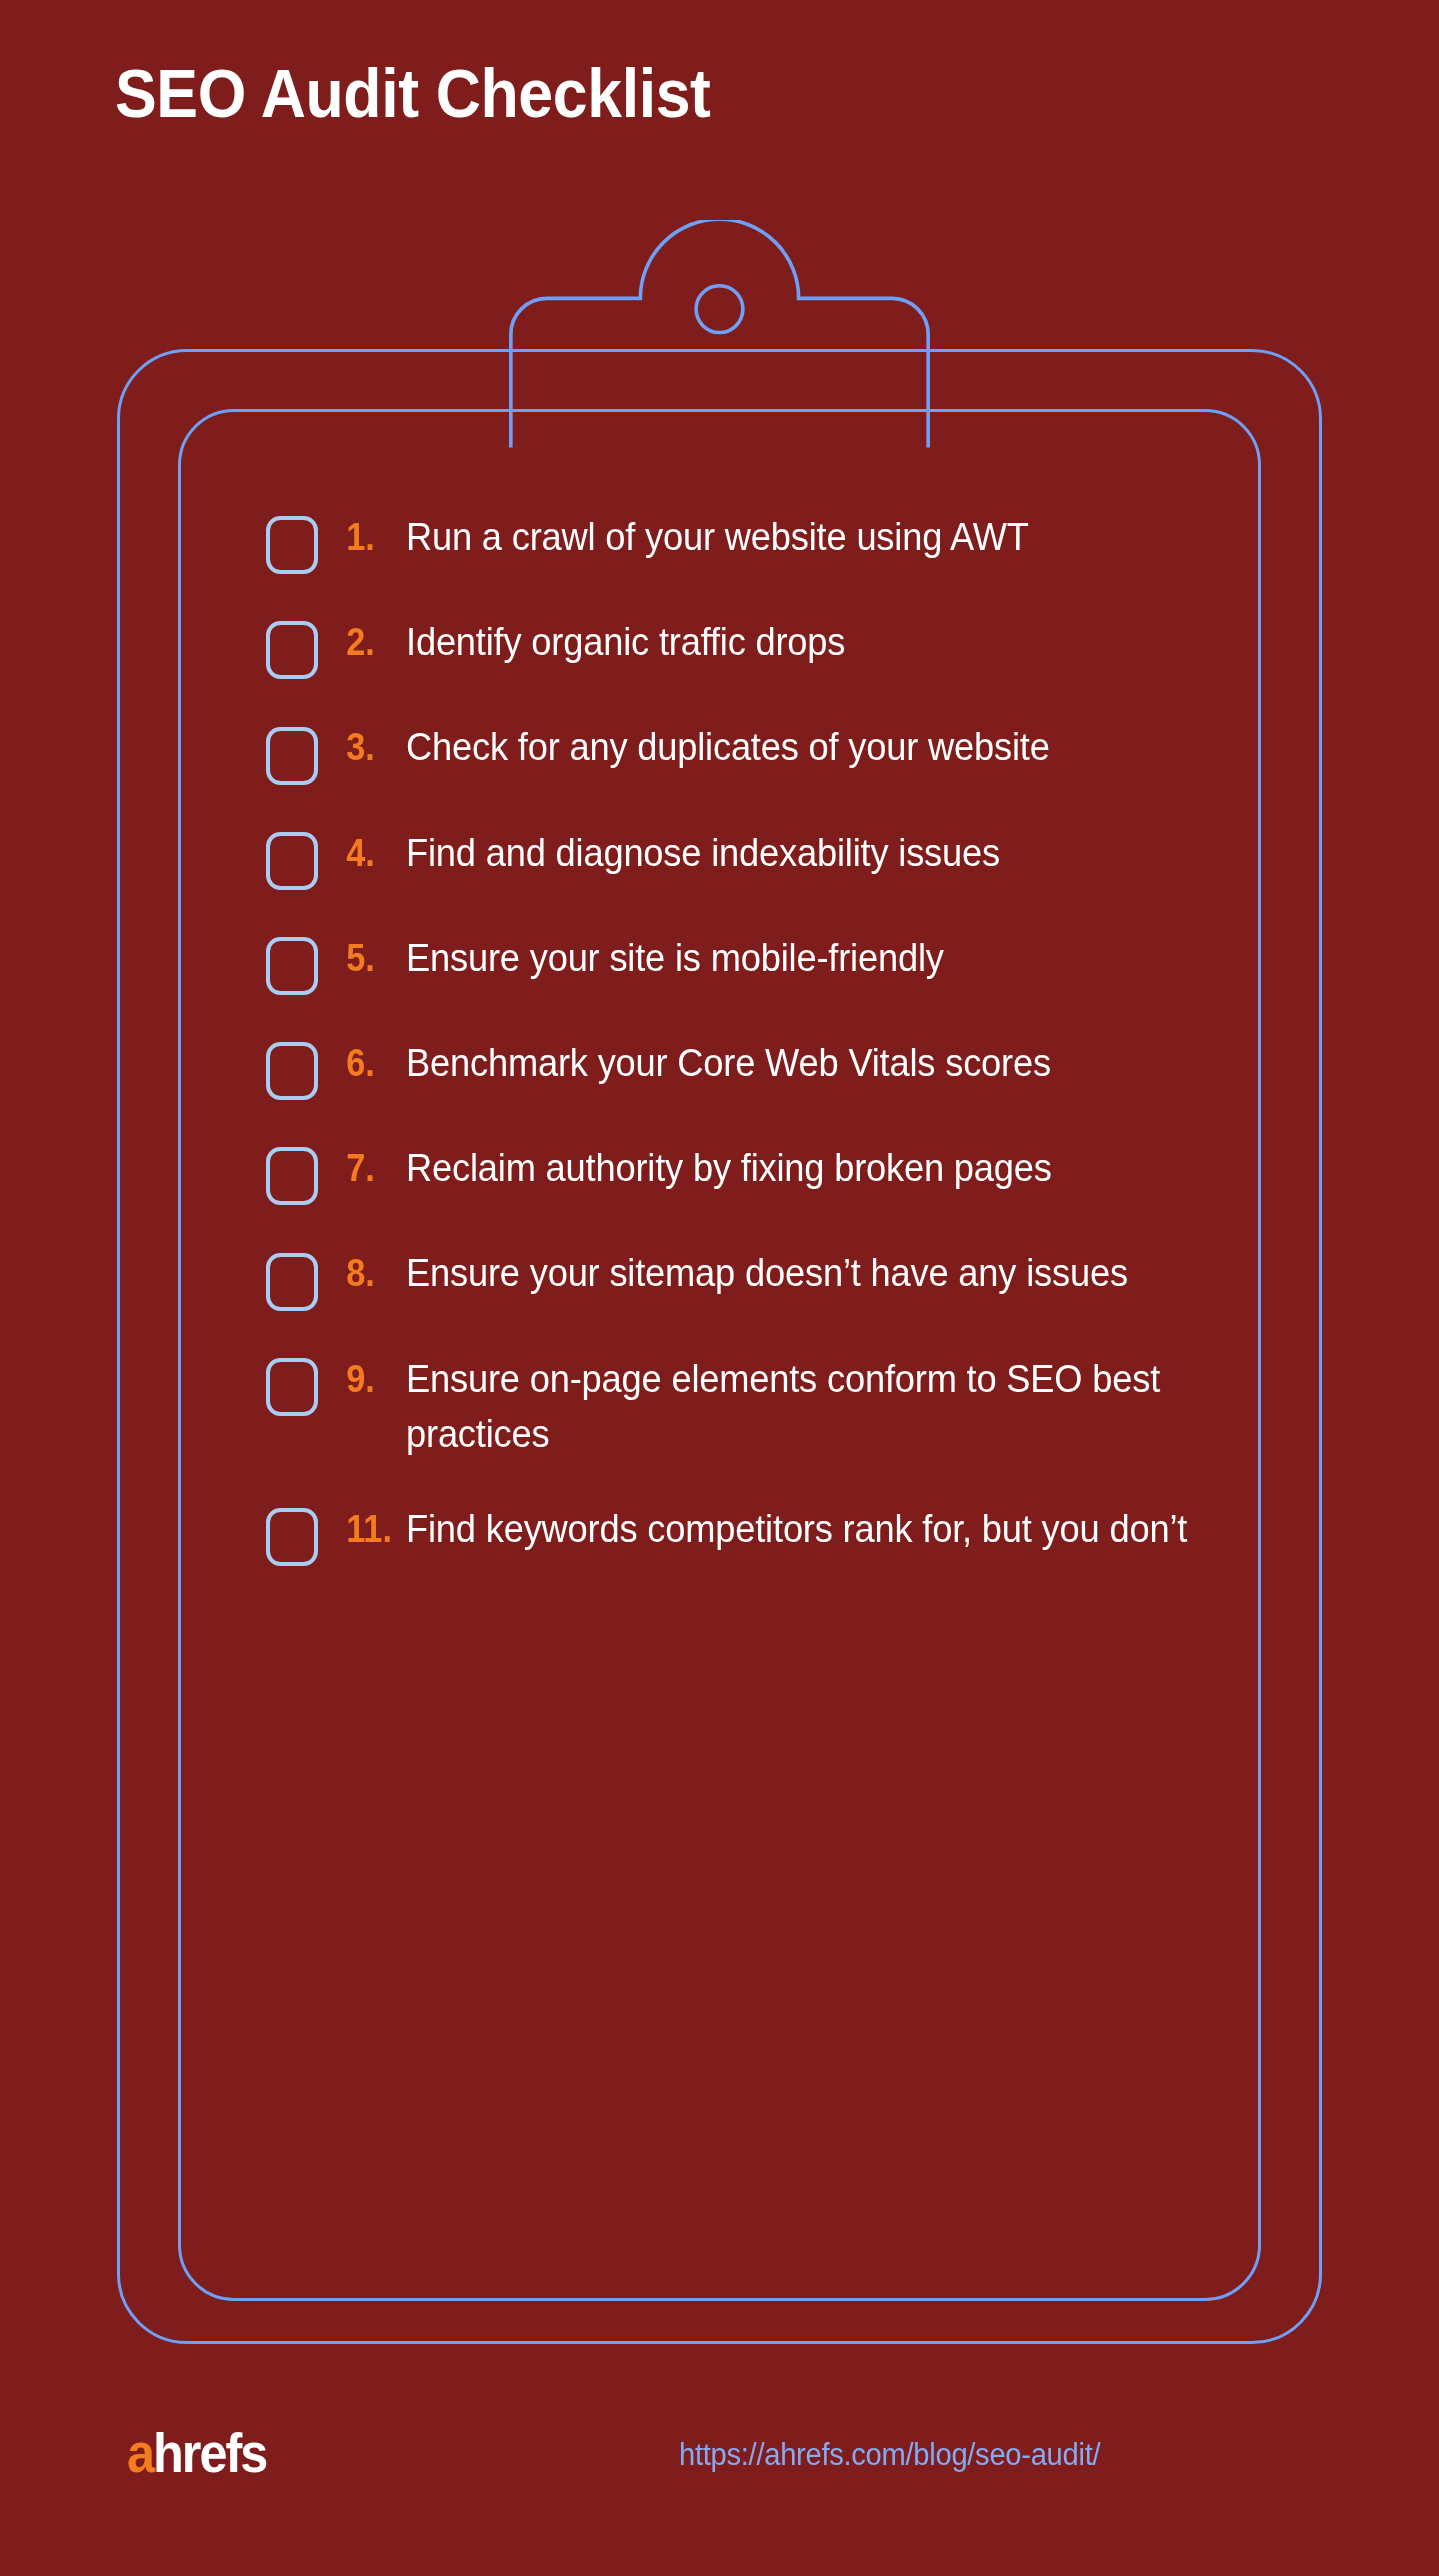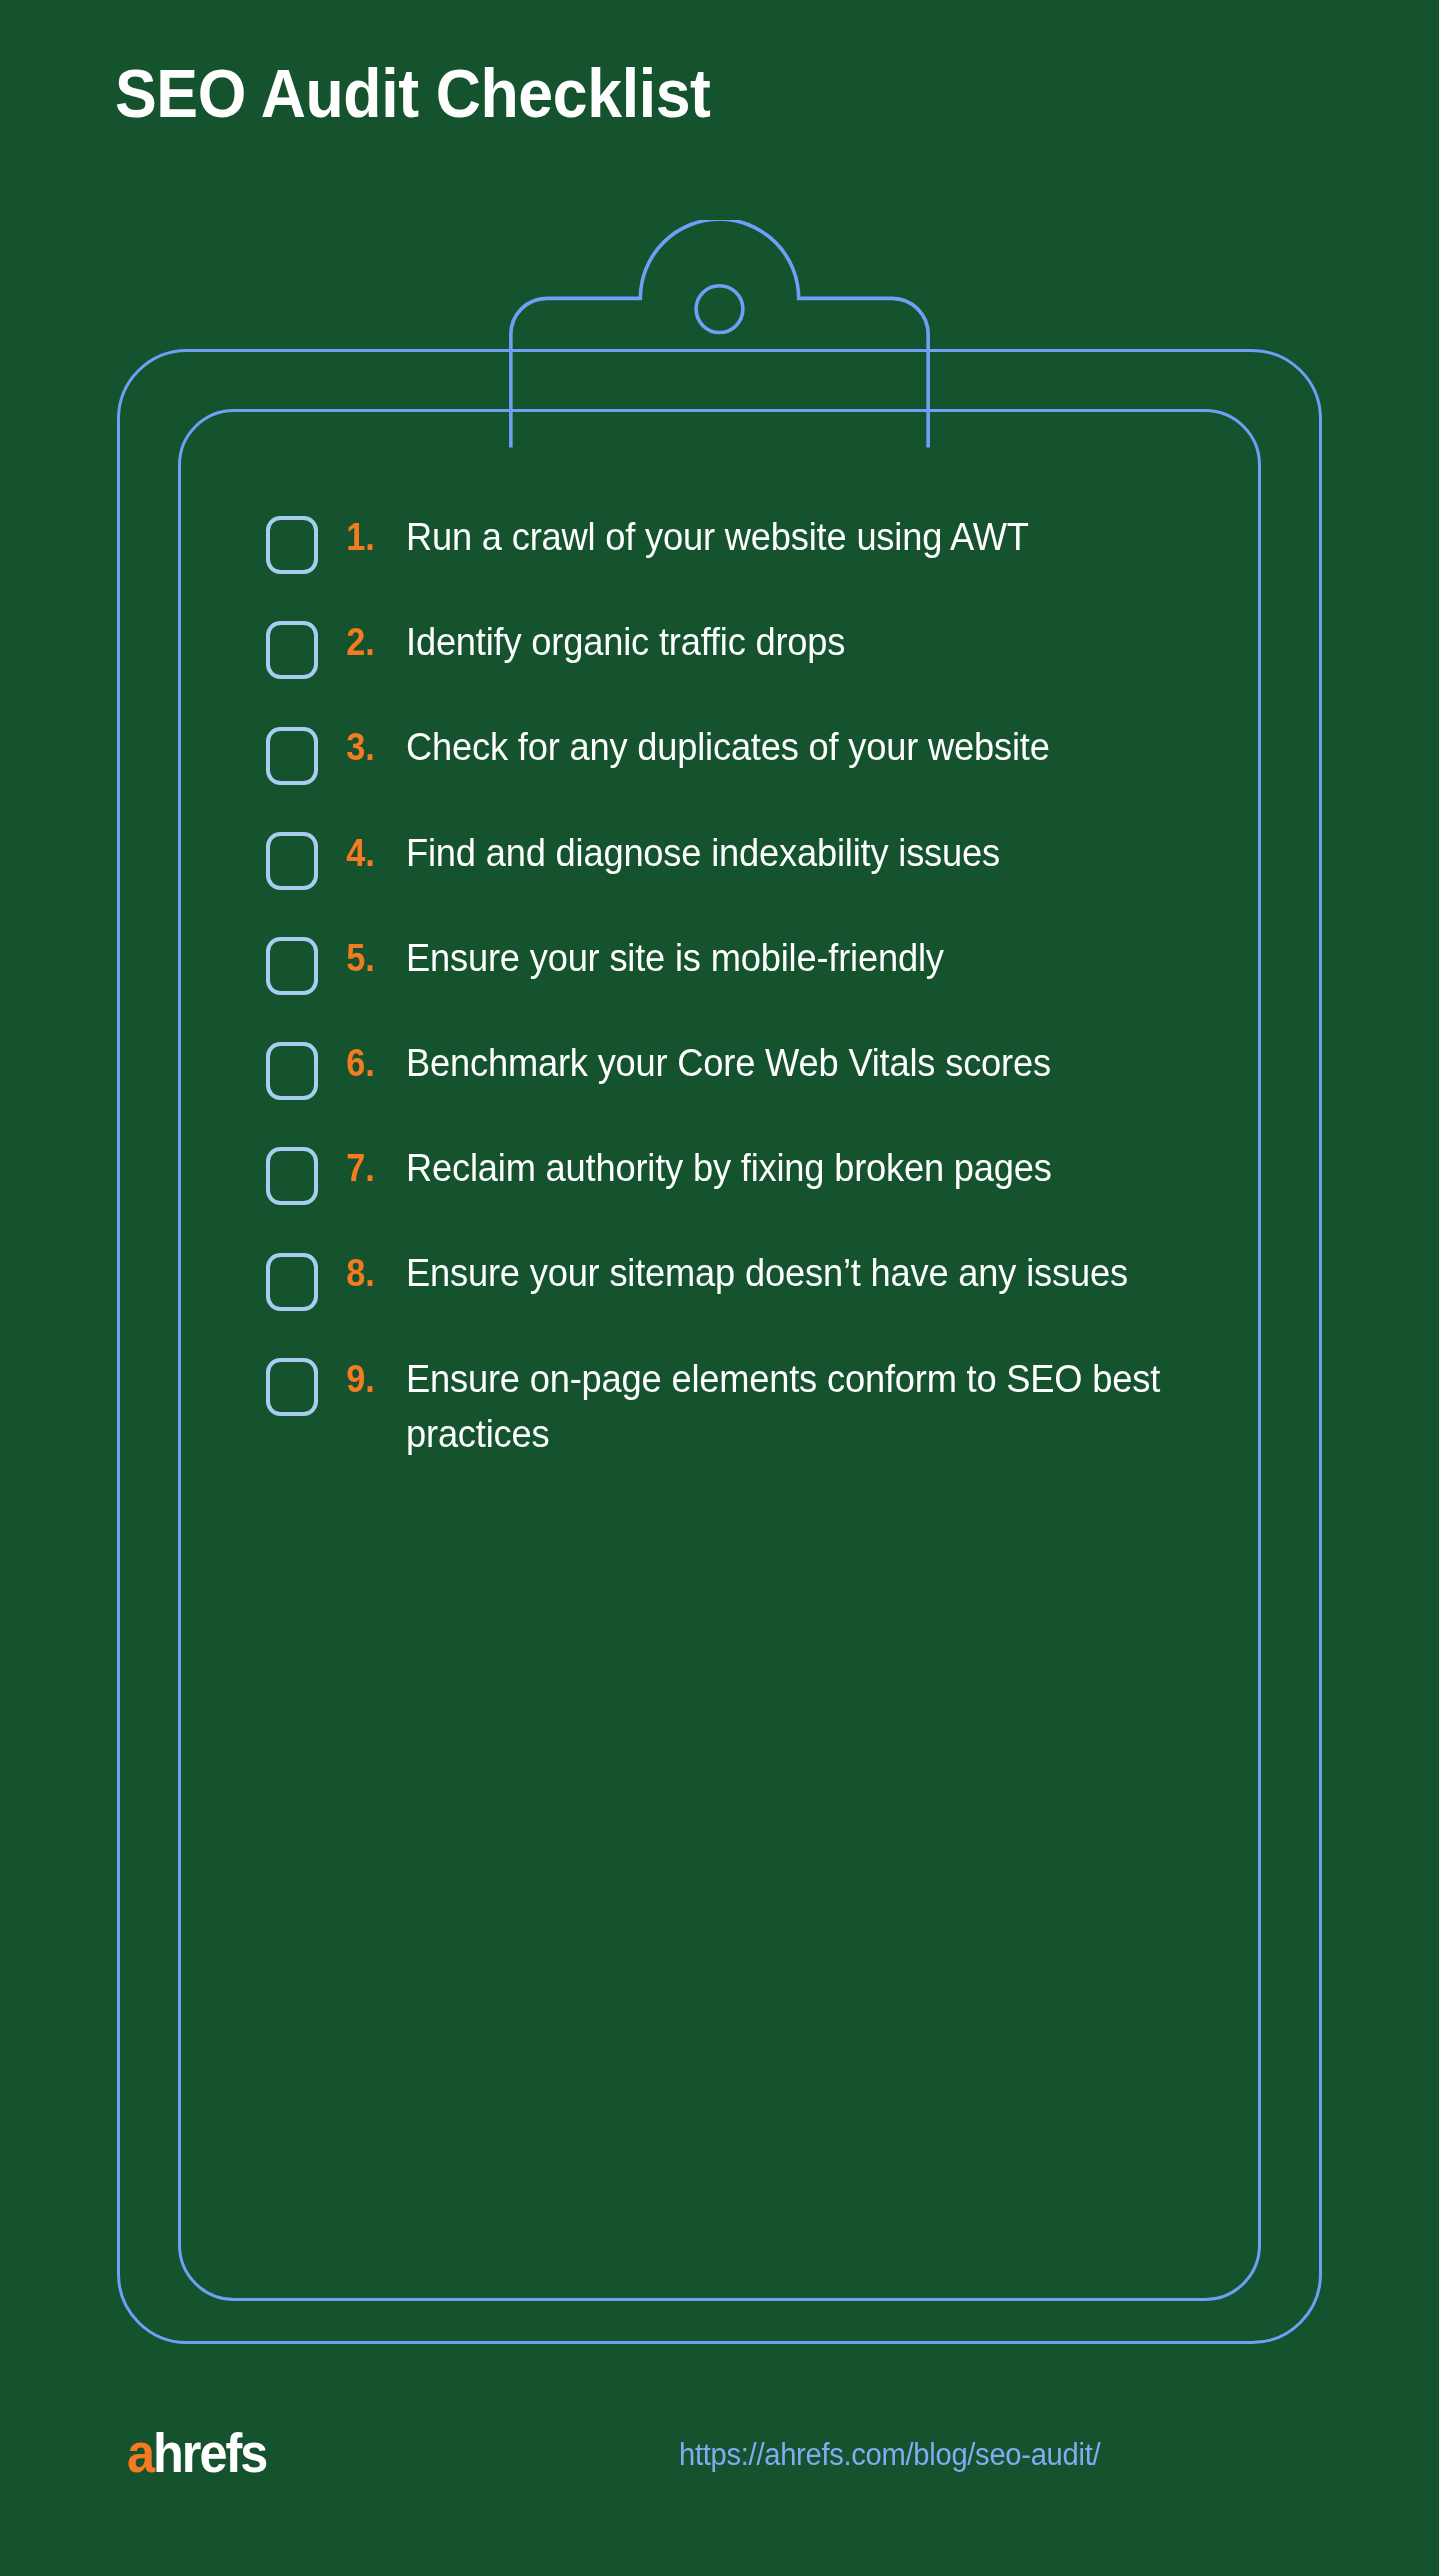--- a/index.html
+++ b/index.html
@@ -9,21 +9,21 @@
     height: 2576px;
     background: #0a50e0;
     font-family: "Liberation Sans", "DejaVu Sans", sans-serif;
     overflow: hidden;
   }
 
   .poster {
     position: relative;
     width: 1439px;
     height: 2576px;
-    background: #14532d;
+    background: #7f1d1d;
   }
 
   
   .page-title {
     position: absolute;
     left: 115px;
     top: 56px;
     font-size: 68px;
     font-weight: 700;
     color: #ffffff;
@@ -229,20 +229,25 @@
       <div class="item-text">Ensure your sitemap doesn’t have any issues</div>
     </div>
 
     <div class="check-item">
       <div class="checkbox"></div>
       <div class="item-num">9.</div>
       <div class="item-text">Ensure on-page elements conform to SEO best practices</div>
     </div>
 
 
+    <div class="check-item">
+      <div class="checkbox"></div>
+      <div class="item-num">11.</div>
+      <div class="item-text">Find keywords competitors rank for, but you don’t</div>
+    </div>
 
   </div>
 
   <div class="footer">
     <div class="logo"><span class="logo-a">a</span><span class="logo-rest">hrefs</span></div>
     <div class="footer-url">https://ahrefs.com/blog/seo-audit/</div>
   </div>
 
 </div>
 

